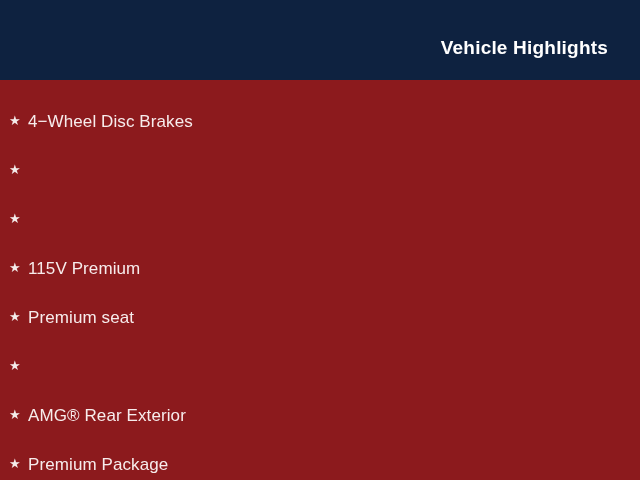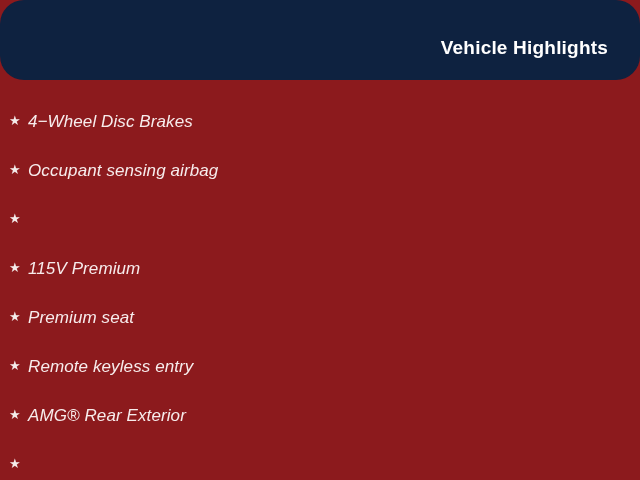--- a/index.html
+++ b/index.html
@@ -28,21 +28,20 @@
   
   #header {
     flex: 0 0 auto;
     height: 80px;
     background: #0e2240;
     display: flex;
     align-items: center;
     justify-content: flex-end;
     box-sizing: border-box;
     padding: 0 32px 0 0;
-    border-radius: 24px;
   }
 
   #header-title {
     color: #ffffff;
     font-size: 19px;
     font-weight: bold;
     letter-spacing: 0.2px;
     line-height: 1;
     white-space: nowrap;
     margin-top: 14px;
@@ -82,60 +81,58 @@
     display: inline-block;
     transform: translateY(-1px);
   }
 
   .highlight-label {
     color: #f7ecec;
     font-size: 17px;
     font-weight: normal;
     line-height: 1;
     letter-spacing: 0.1px;
-    font-style: italic;
   }
 </style>
 </head>
 <body>
 
 <div id="panel">
 
   <div id="header">
     <div id="header-title">Vehicle Highlights</div>
   </div>
 
   <div id="highlights-body">
     <ul id="highlights-list">
       <li class="highlight-item">
         <span class="star-icon">★</span>
         <span class="highlight-label">4−Wheel Disc Brakes</span>
       </li>
       <li class="highlight-item">
         <span class="star-icon">★</span>
-        <span class="highlight-label">Occupant sensing airbag</span>
       </li>
       <li class="highlight-item">
         <span class="star-icon">★</span>
       </li>
       <li class="highlight-item">
         <span class="star-icon">★</span>
         <span class="highlight-label">115V Premium</span>
       </li>
       <li class="highlight-item">
         <span class="star-icon">★</span>
         <span class="highlight-label">Premium seat</span>
       </li>
       <li class="highlight-item">
         <span class="star-icon">★</span>
-        <span class="highlight-label">Remote keyless entry</span>
       </li>
       <li class="highlight-item">
         <span class="star-icon">★</span>
         <span class="highlight-label">AMG® Rear Exterior</span>
       </li>
       <li class="highlight-item">
         <span class="star-icon">★</span>
+        <span class="highlight-label">Premium Package</span>
       </li>
     </ul>
   </div>
 
 </div>
 
 </body></html>

